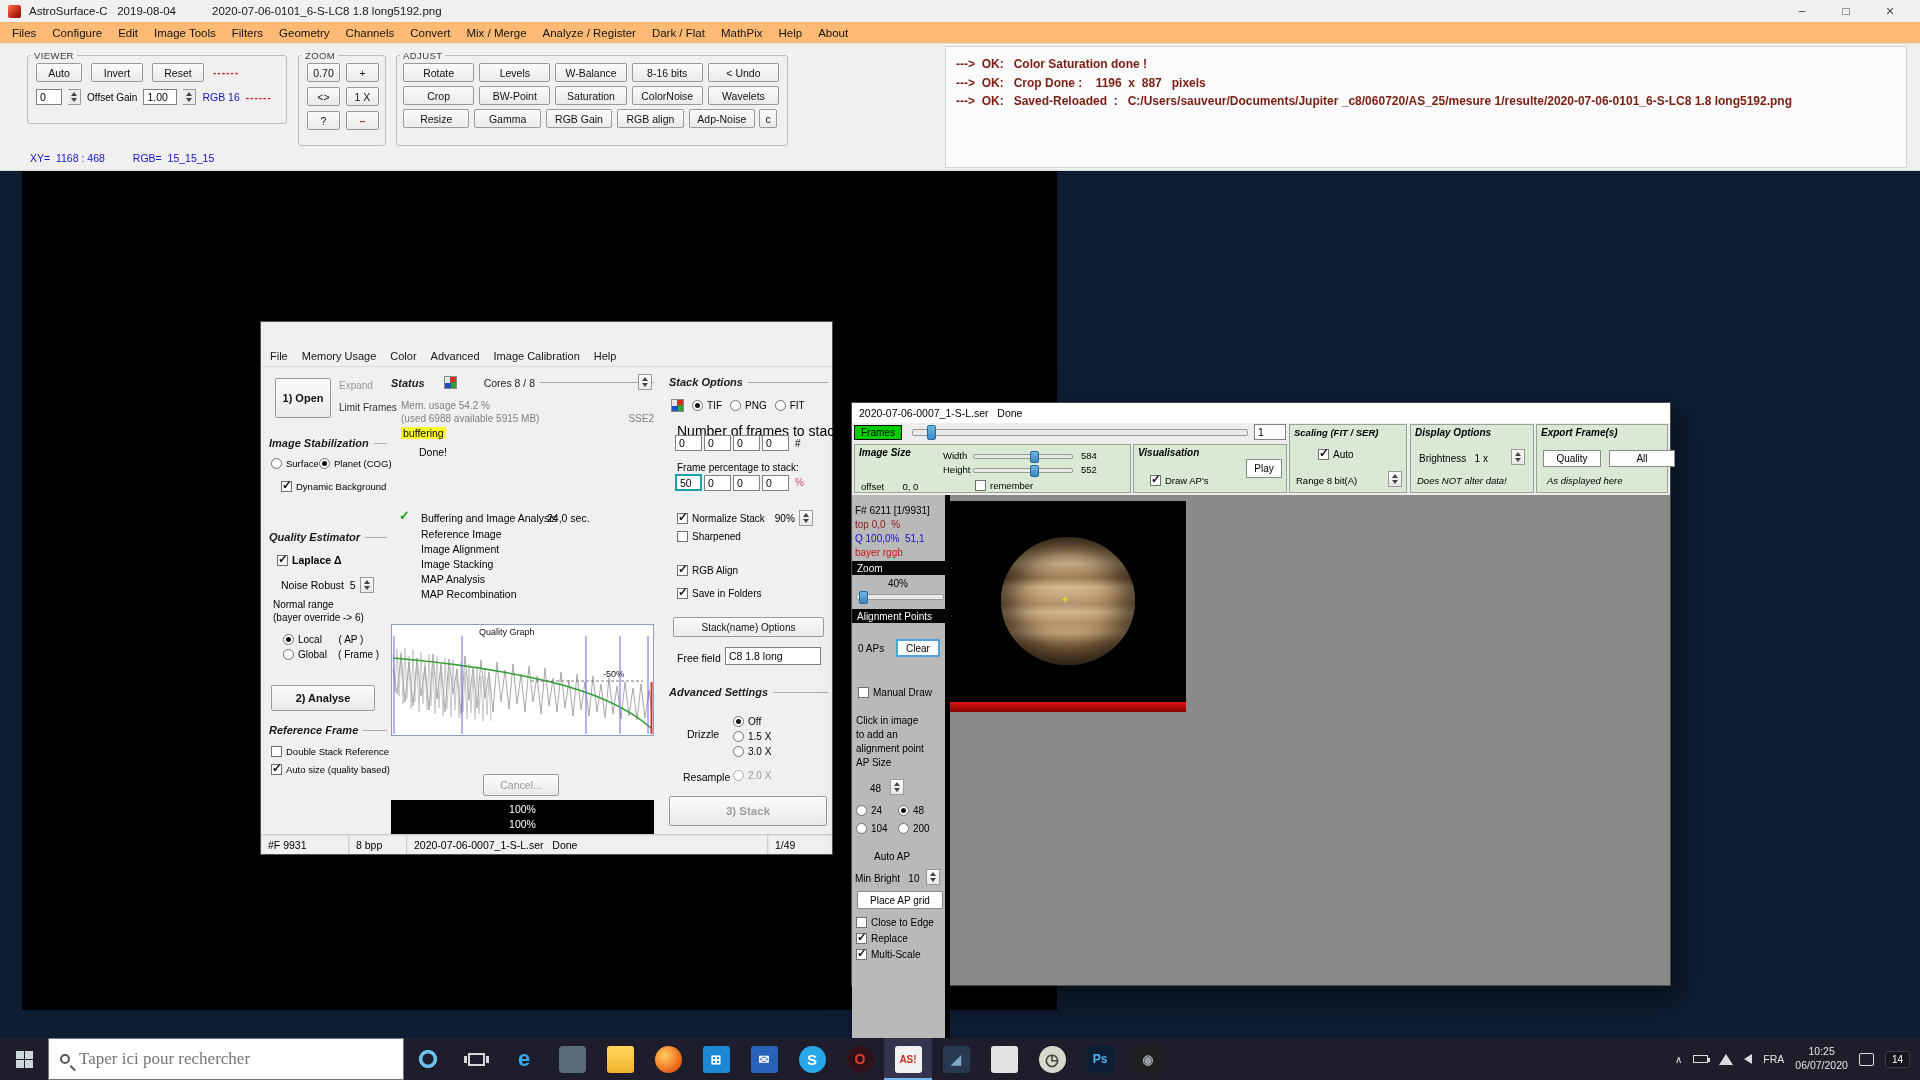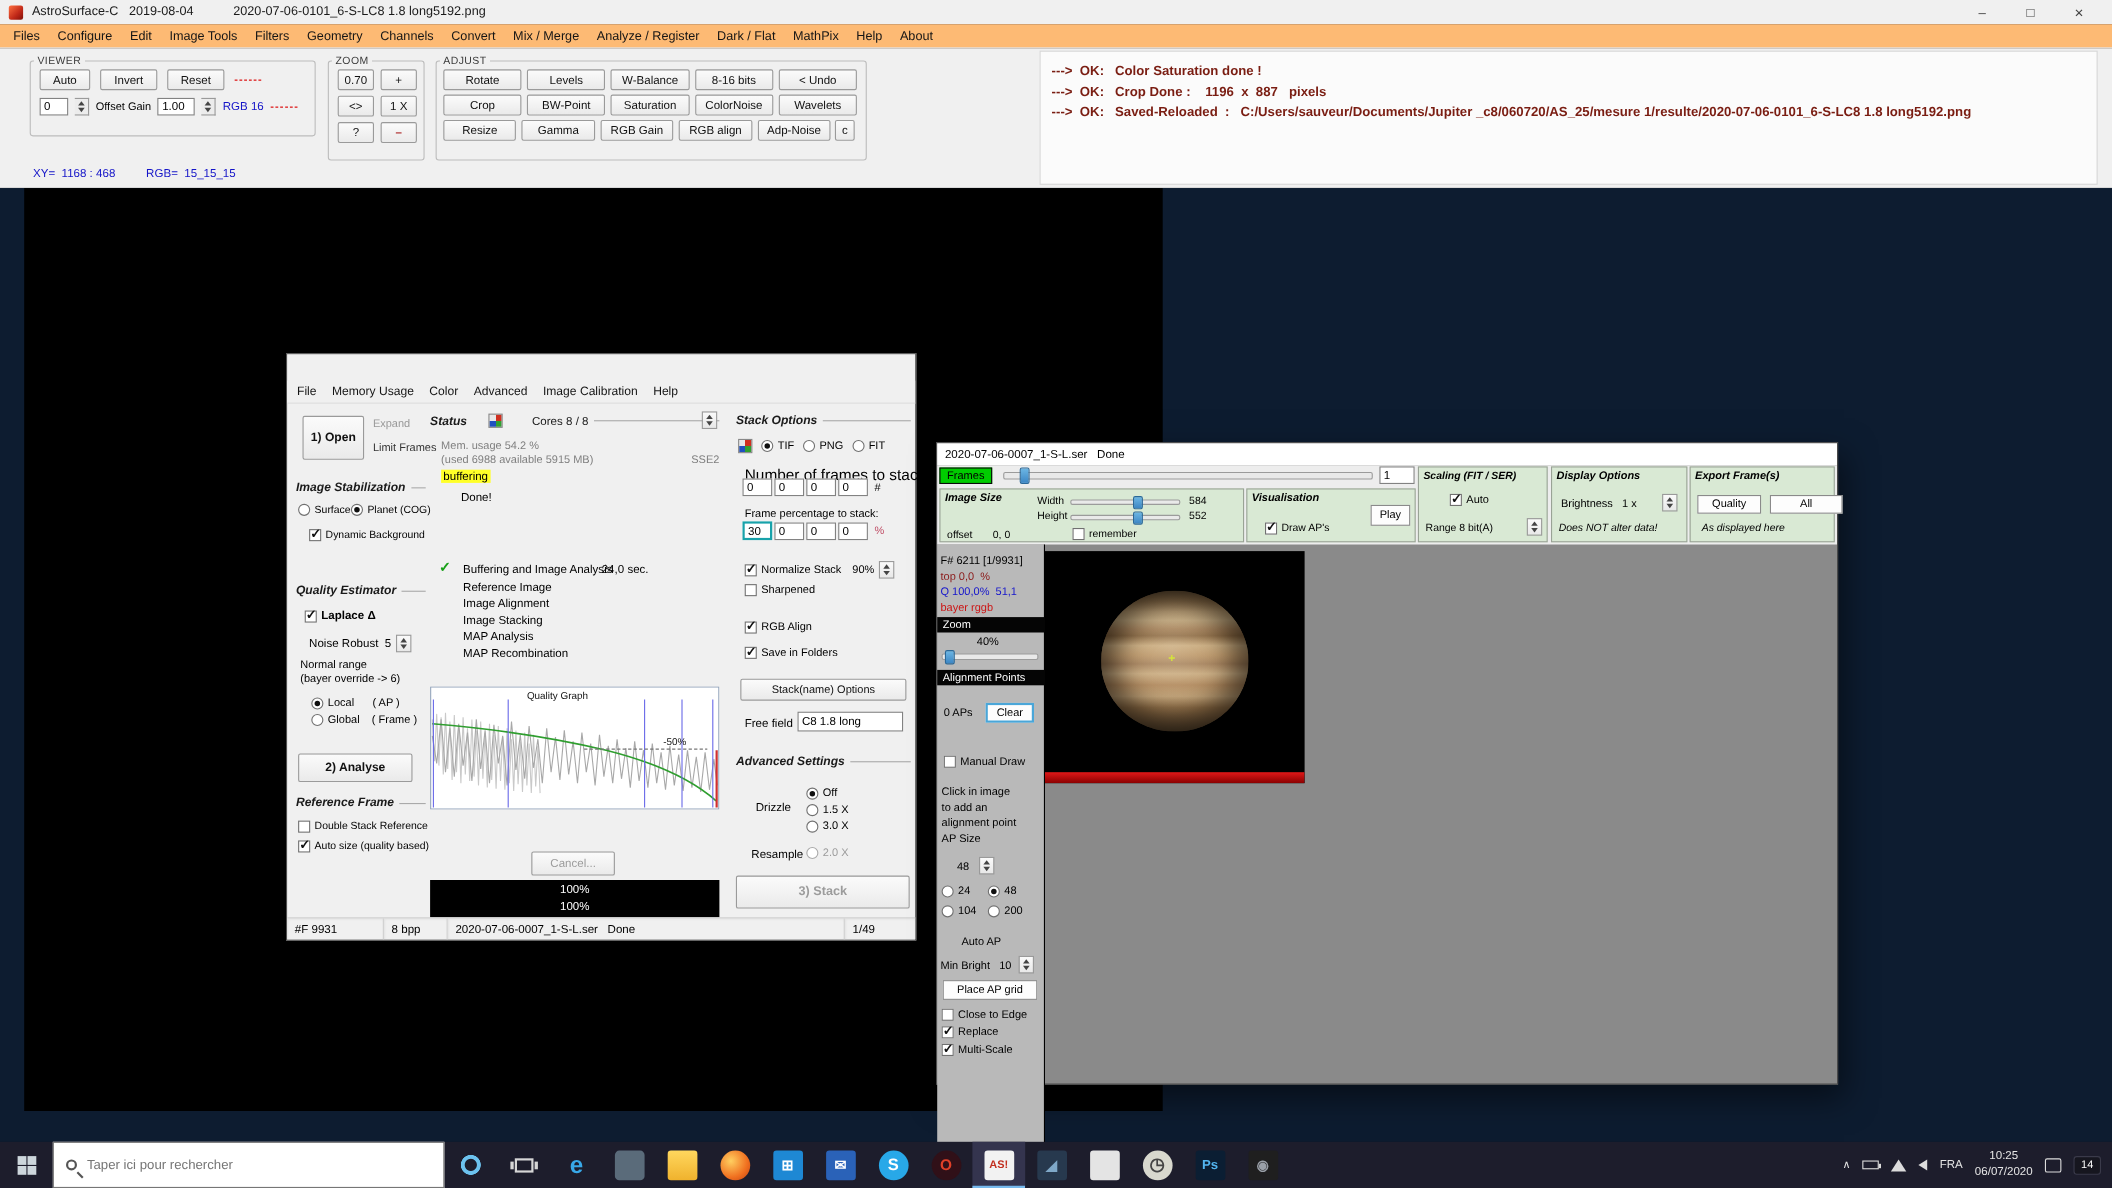--- a/index.html
+++ b/index.html
@@ -64,41 +64,41 @@
 
 .fr-win{position:absolute;left:851px;top:402px;width:820px;height:584px;background:#8a8a8a;border:1px solid #4a4a4a;box-shadow:6px 12px 28px rgba(0,0,0,.5);z-index:10}
 .fr-title{position:absolute;left:0;top:0;right:0;height:20px;background:#fff;display:flex;align-items:center;padding:0 7px;font-size:10.5px;white-space:pre}
 .fr-strip{position:absolute;left:0;top:20px;right:0;height:72px;background:#ededed}
 .gbox{position:absolute;background:#d9e9d4;border:1px solid #9aa396}
 .gbox-hdr{position:absolute;font-style:italic;font-weight:bold;font-size:10px;white-space:nowrap}
 .flat-btn{display:inline-flex;align-items:center;justify-content:center;background:#fdfdfd;border:1px solid #8a8a8a;font-size:10px;font-family:inherit}
 .track{position:absolute;background:#e9e9e9;border:1px solid #9b9b9b;border-radius:2px}
 .thumb{position:absolute;top:-5px;width:9px;height:15px;background:linear-gradient(#6cb6e4,#3c86c4);border:1px solid #2a6898;border-radius:2px}
 .frames-chip{position:absolute;background:#00cc00;color:#000;display:flex;align-items:center;padding:0 6px;font-size:10px;border:1px solid #0a0a0a}
-.fr-side{position:absolute;left:0;top:92px;width:98px;height:552px;background:#b9b9b9;border-right:1px solid #000000}
+.fr-side{position:absolute;left:0;top:92px;width:98px;height:552px;background:#b9b9b9;border-right:5px solid #000000}
 .sidebar-txt{position:absolute;font-size:10px;white-space:pre}
 .black-label{position:absolute;left:0;width:98px;height:14px;background:#050505;color:#fff;font-size:10px;display:flex;align-items:center;padding:0 5px}
 .fr-img{position:absolute;left:98px;top:98px;width:236px;height:211px;background:#000;overflow:hidden}
 .jupiter{position:absolute;left:51px;top:36px;width:134px;height:128px;border-radius:50%;
  background:radial-gradient(ellipse at 48% 42%,rgba(255,245,225,.22),rgba(0,0,0,0) 58%),
  linear-gradient(to bottom,#6a5134 0%,#97764d 8%,#c2a376 15%,#ccb083 21%,#a8835a 27%,#8e6b43 32%,#c8a97c 39%,#ba9567 46%,#a4805a 52%,#c8aa7f 59%,#b1895d 67%,#c1a175 75%,#957249 83%,#7b5e3d 91%,#5e4930 100%);
  box-shadow:inset 0 0 26px 12px rgba(0,0,0,.6)}
 .jupiter-marker{position:absolute;left:112px;top:92px;color:#d4e43c;font-size:11px;font-weight:bold}
 .jupiter-marker::before{content:"+"}
 .redbar{position:absolute;left:0;bottom:0;width:100%;height:10px;background:linear-gradient(#e01818,#8a0000)}
 
 .taskbar{position:absolute;left:0;bottom:0;width:1920px;height:42px;background:#1d1d2c;display:flex;align-items:stretch;z-index:60}
 .tb-btn{display:flex;align-items:center;justify-content:center;position:relative}
 .tb-start{width:48px}
 .win-logo{display:grid;grid-template-columns:8px 8px;grid-template-rows:8px 8px;gap:1px}
 .win-logo i{background:#cdd6dc}
 .tb-search{width:356px;background:#fff;border:1px solid #767676;display:flex;align-items:center;gap:9px;padding:0 11px}
 .search-glyph{width:10px;height:10px;border:2px solid #555;border-radius:50%;position:relative;flex:none}
 .search-glyph::after{content:"";position:absolute;left:9px;top:9px;width:7px;height:2px;background:#555;transform:rotate(45deg);transform-origin:0 0}
-.tb-search input{flex:1;border:none;outline:none;background:transparent;font-family:Liberation Sans, sans-serif;font-size:12px;color:#3a3a3a}
+.tb-search input{flex:1;border:none;outline:none;background:transparent;font-family:Liberation Serif, serif;font-size:17px;color:#3a3a3a}
 .tb-app{width:48px;display:flex;align-items:center;justify-content:center}
 .tb-app[data-active="true"]{background:#34344e;box-shadow:inset 0 -2px 0 #76b9ed}
 .tb-app .ic{width:27px;height:27px;display:flex;align-items:center;justify-content:center;font-weight:bold}
 .cortana-ring{width:20px;height:20px;border-radius:50%;background:radial-gradient(circle,#1d1d2c 36%,#6cc2ee 42% 62%,#1d1d2c 66%)}
 .taskview-ic{width:17px;height:13px;border:2px solid #d6d6d6;position:relative}
 .taskview-ic::before{content:"";position:absolute;left:-6px;top:1px;width:3px;height:7px;background:#d6d6d6}
 .taskview-ic::after{content:"";position:absolute;right:-6px;top:1px;width:3px;height:7px;background:#d6d6d6}
 .tb-tray{margin-left:auto;display:flex;align-items:center;gap:11px;padding:0 10px;color:#e6e6e6}
 .tray-chev{font-size:10px}
 .ic-batt{width:15px;height:8px;border:1px solid #dcdcdc;position:relative}
@@ -334,21 +334,21 @@
     <span class="txt" style="left:416px;top:101px;font-size:14px">Number of frames to stack:</span>
     <div class="hrow" style="left:414px;top:113px;gap:2px">
       <span class="inbox" style="width:27px">0</span>
       <span class="inbox" style="width:27px">0</span>
       <span class="inbox" style="width:27px">0</span>
       <span class="inbox" style="width:27px">0</span>
       <span style="font-size:10px;margin-left:4px">#</span>
     </div>
     <span class="txt" style="left:416px;top:140px;font-size:10px">Frame percentage to stack:</span>
     <div class="hrow" style="left:414px;top:152px;gap:2px">
-      <span class="inbox sel" style="width:27px">30</span>
+      <span class="inbox sel" style="width:27px">50</span>
       <span class="inbox" style="width:27px">0</span>
       <span class="inbox" style="width:27px">0</span>
       <span class="inbox" style="width:27px">0</span>
       <span style="font-size:10px;margin-left:4px;color:#c05068">%</span>
     </div>
     <div class="ctl" style="left:416px;top:188px;font-size:10px">
       <span class="cb on"></span><span class="lb">Normalize Stack</span>
       <span style="margin-left:6px">90%</span>
       <span class="updown"><i class="t-up"></i><i class="t-dn"></i></span>
     </div>

